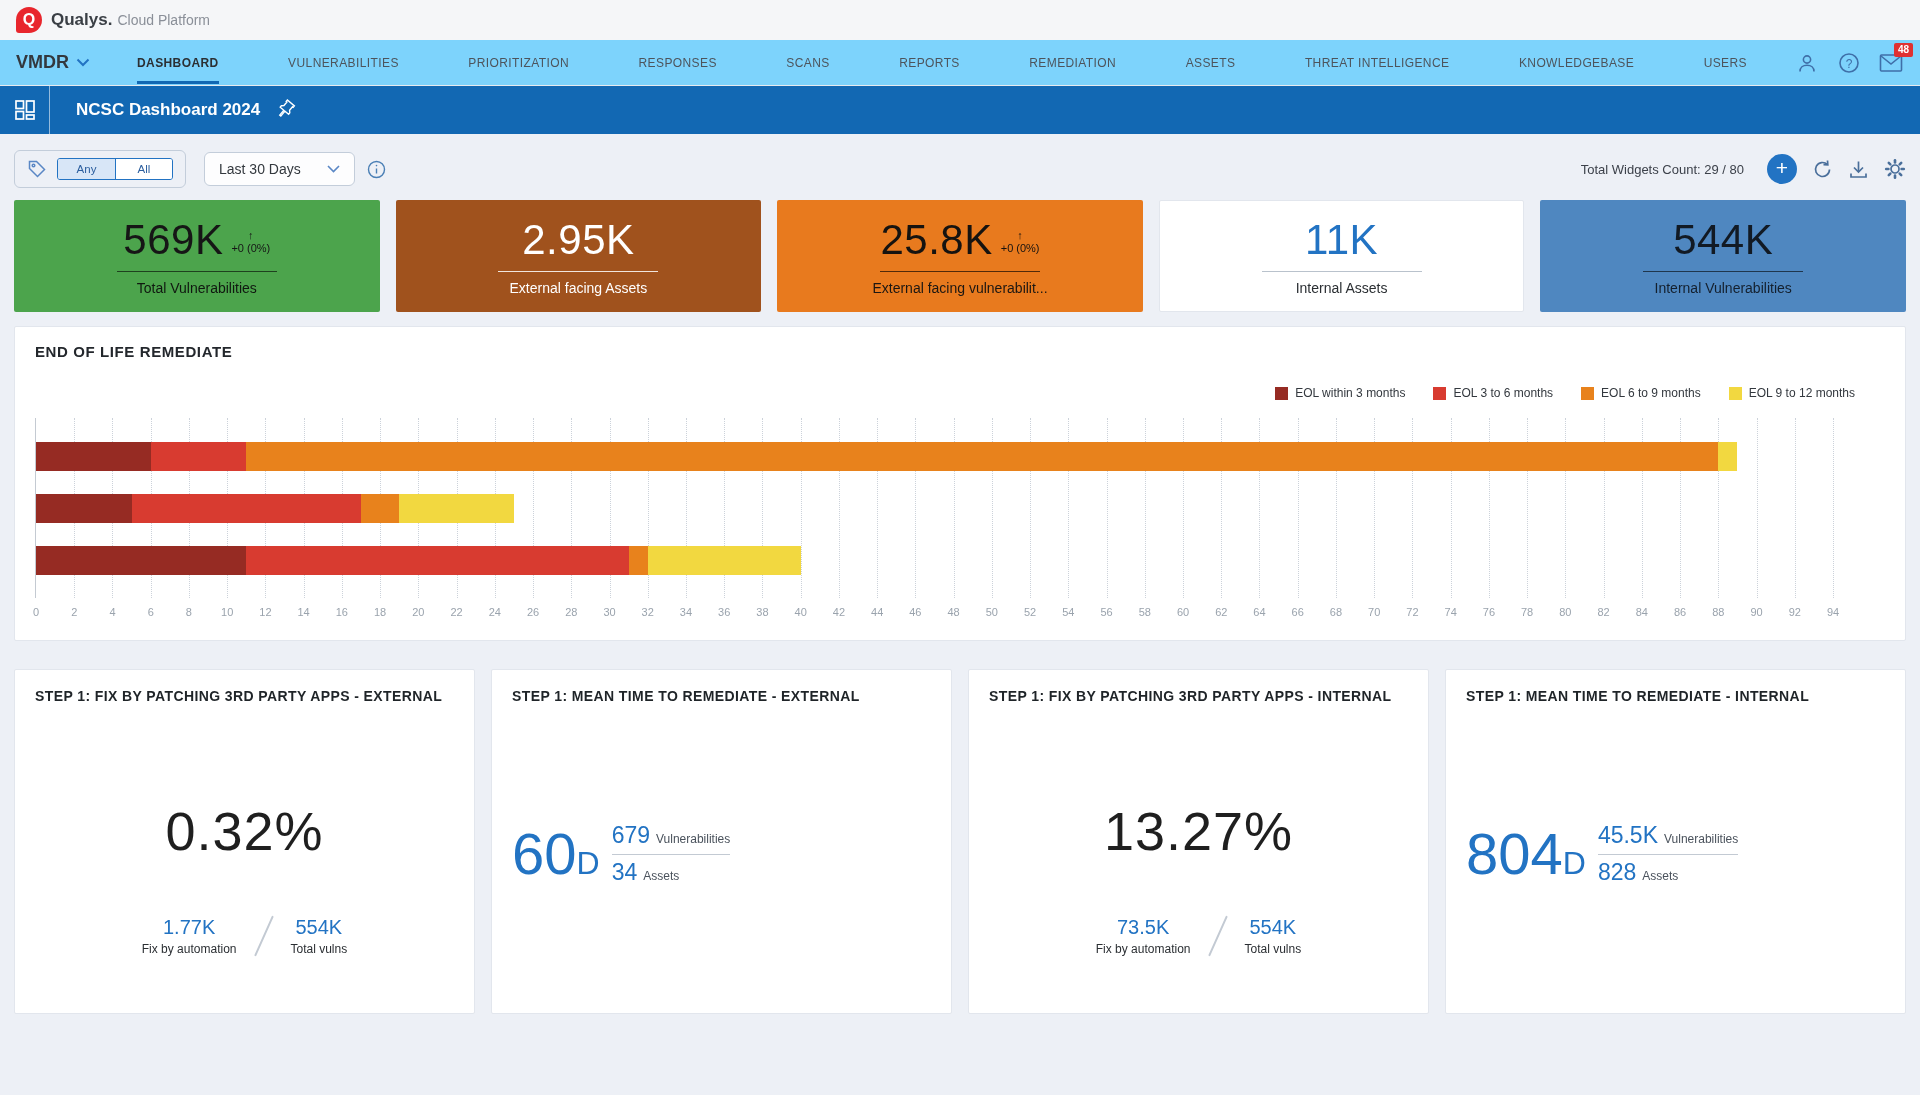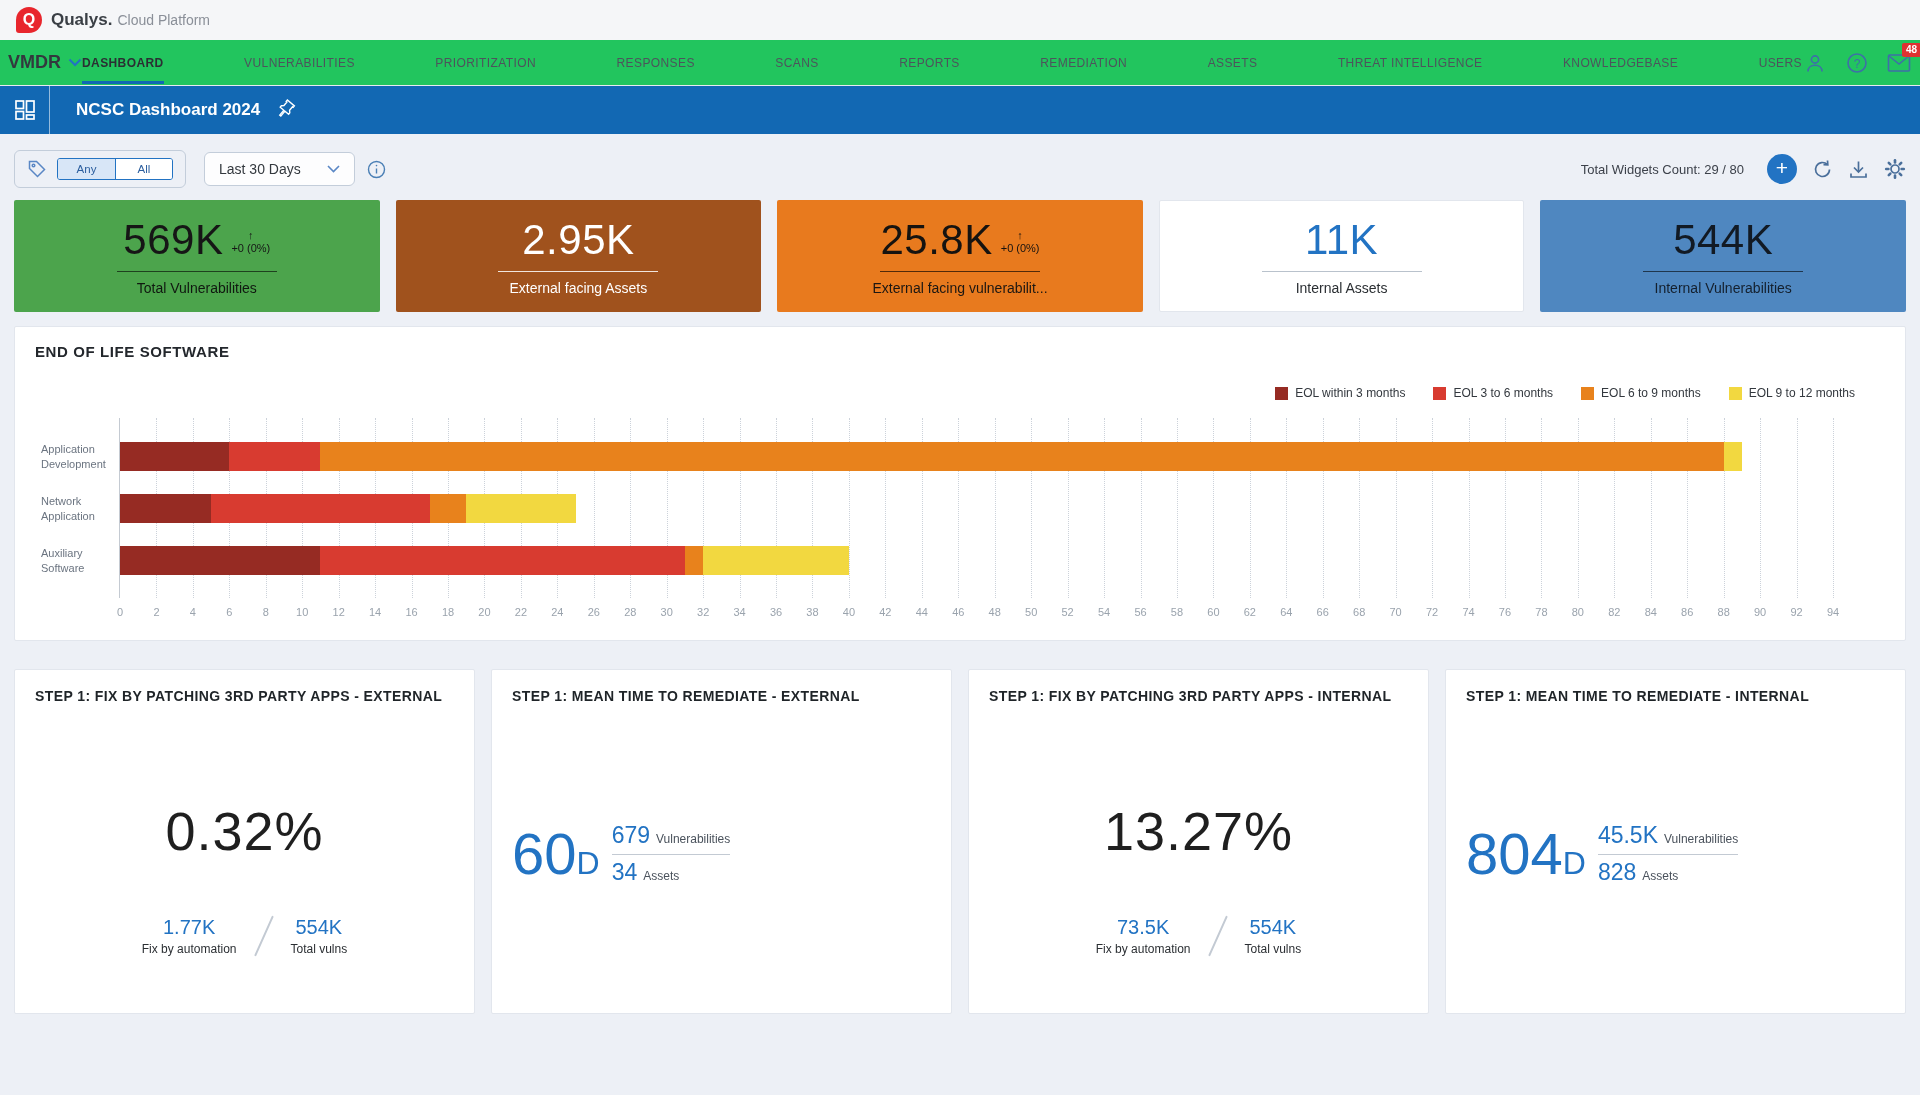--- a/index.html
+++ b/index.html
@@ -6,22 +6,22 @@
   html,body { width:1920px; height:1095px; overflow:hidden; background:#edf0f6;
     font-family:"Liberation Sans", sans-serif; color:#2b2f33; }
 
   
   .hdr1 { height:40px; background:#f5f6f8; display:flex; align-items:center; padding:0 16px; }
   .logo-pin { width:26px; height:26px; background:#e8262d; border-radius:50% 50% 50% 3px;
     display:flex; align-items:center; justify-content:center; color:#fff; font-weight:bold; font-size:16px; }
   .brand { font-size:17px; font-weight:bold; color:#3a3f45; margin-left:9px; }
   .brand-suffix { font-size:14px; color:#8a8f98; margin-left:5px; }
 
-  .hdr2 { height:46px; background:#22c55e; display:flex; align-items:center; padding:0 8px;
-    border-bottom:1px solid #e7eaef; }
+  .hdr2 { height:46px; background:#7dd3fc; display:flex; align-items:center; padding:0 16px;
+    border-bottom:1px solid #e7eaef;gap:47px; }
   .app-sel { display:flex; align-items:center; gap:7px; cursor:pointer; }
   .app-name { font-size:18px; font-weight:bold; color:#33383e; }
   .nav { flex:1; display:flex; justify-content:space-between; gap:30px; }
   .nav .tab { font-size:12px; letter-spacing:.4px; color:#4d545c; padding:14px 0 11px;
     cursor:pointer; border-bottom:3px solid transparent; white-space:nowrap; }
   .nav .tab.active { color:#2b2f33; font-weight:bold; border-bottom-color:#1268b3; }
   .hdr-icons { display:flex; align-items:center; gap:16px; }
   .hicon { position:relative; width:26px; height:26px; display:flex; align-items:center; justify-content:center; cursor:pointer; }
   .badge { position:absolute; top:-7px; right:-9px; background:#e03131; color:#fff; font-size:10px;
     font-weight:bold; padding:1.5px 4px; border-radius:2px; }
@@ -269,45 +269,40 @@
     <div class="stat-card" style="background: rgb(79, 135, 192);">
       <div class="stat-main">
         <span class="stat-value" style="color: rgb(18, 26, 36);">544K</span>
       </div>
       <div class="stat-divider" style="background: rgba(0, 0, 0, 0.6);"></div>
       <div class="stat-label" style="color: rgb(20, 32, 46);">Internal Vulnerabilities</div>
     </div>
   </div>
 
 <div class="widget">
-  <div class="widget-title">END OF LIFE SOFTWARE</div>
+  <div class="widget-title">END OF LIFE REMEDIATE</div>
   <div class="legend" id="legend">
       <div class="legend-item">
         <span class="legend-swatch" style="background: rgb(150, 43, 35);"></span>
         <span>EOL within 3 months</span>
       </div>
       <div class="legend-item">
         <span class="legend-swatch" style="background: rgb(216, 59, 48);"></span>
         <span>EOL 3 to 6 months</span>
       </div>
       <div class="legend-item">
         <span class="legend-swatch" style="background: rgb(232, 130, 28);"></span>
         <span>EOL 6 to 9 months</span>
       </div>
       <div class="legend-item">
         <span class="legend-swatch" style="background: rgb(242, 216, 64);"></span>
         <span>EOL 9 to 12 months</span>
       </div>
     </div>
   <div class="chart-wrap">
-    <div class="cat-col" id="catcol">
-        <div class="cat-label" style="top: 24px; height: 29px;">Application Development</div>
-        <div class="cat-label" style="top: 76px; height: 29px;">Network Application</div>
-        <div class="cat-label" style="top: 128px; height: 29px;">Auxiliary Software</div>
-      </div>
     <div class="plot" id="plot">
         <span class="tick" style="left: 0%;">0</span>
         <div class="gridline" style="left: 2.12766%;"></div>
         <span class="tick" style="left: 2.12766%;">2</span>
         <div class="gridline" style="left: 4.25532%;"></div>
         <span class="tick" style="left: 4.25532%;">4</span>
         <div class="gridline" style="left: 6.38298%;"></div>
         <span class="tick" style="left: 6.38298%;">6</span>
         <div class="gridline" style="left: 8.51064%;"></div>
         <span class="tick" style="left: 8.51064%;">8</span>

